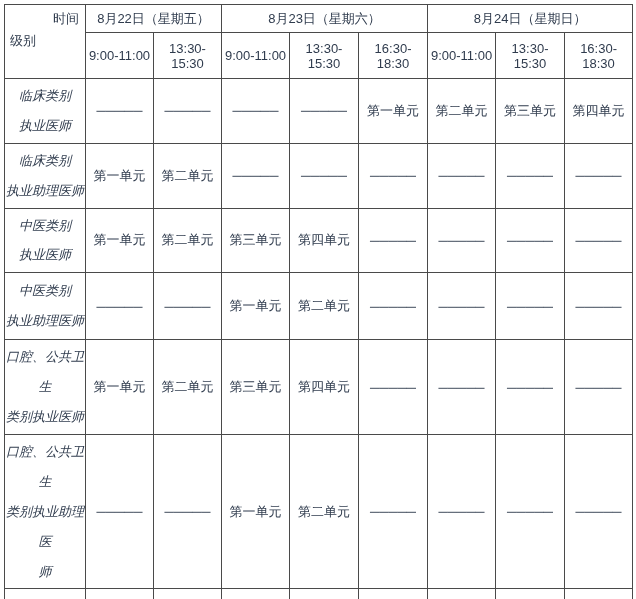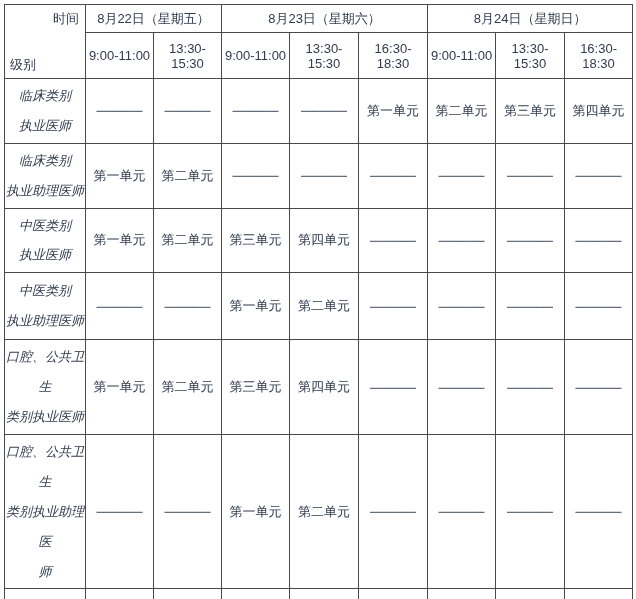--- a/index.html
+++ b/index.html
@@ -37,21 +37,21 @@
   tr.r5 { height: 62px; }
   tr.r6 { height: 86px; }
   tr.r7 { height: 70px; }
 
   td.corner { position: relative; }
   td.corner .corner-time {
     position: absolute; top: 5px; right: 6px;
     font-size: 13px;
   }
   td.corner .corner-level {
-    position: absolute; bottom: 4px; left: 5px;
+    position: absolute; bottom: 28px; left: 5px;
     font-size: 13px;
   }
   td.label {
     white-space: pre-line;
     line-height: 2.3;
     font-size: 13px;
     padding: 2px 1px;
     font-style: italic;
   }
   td.cell {

